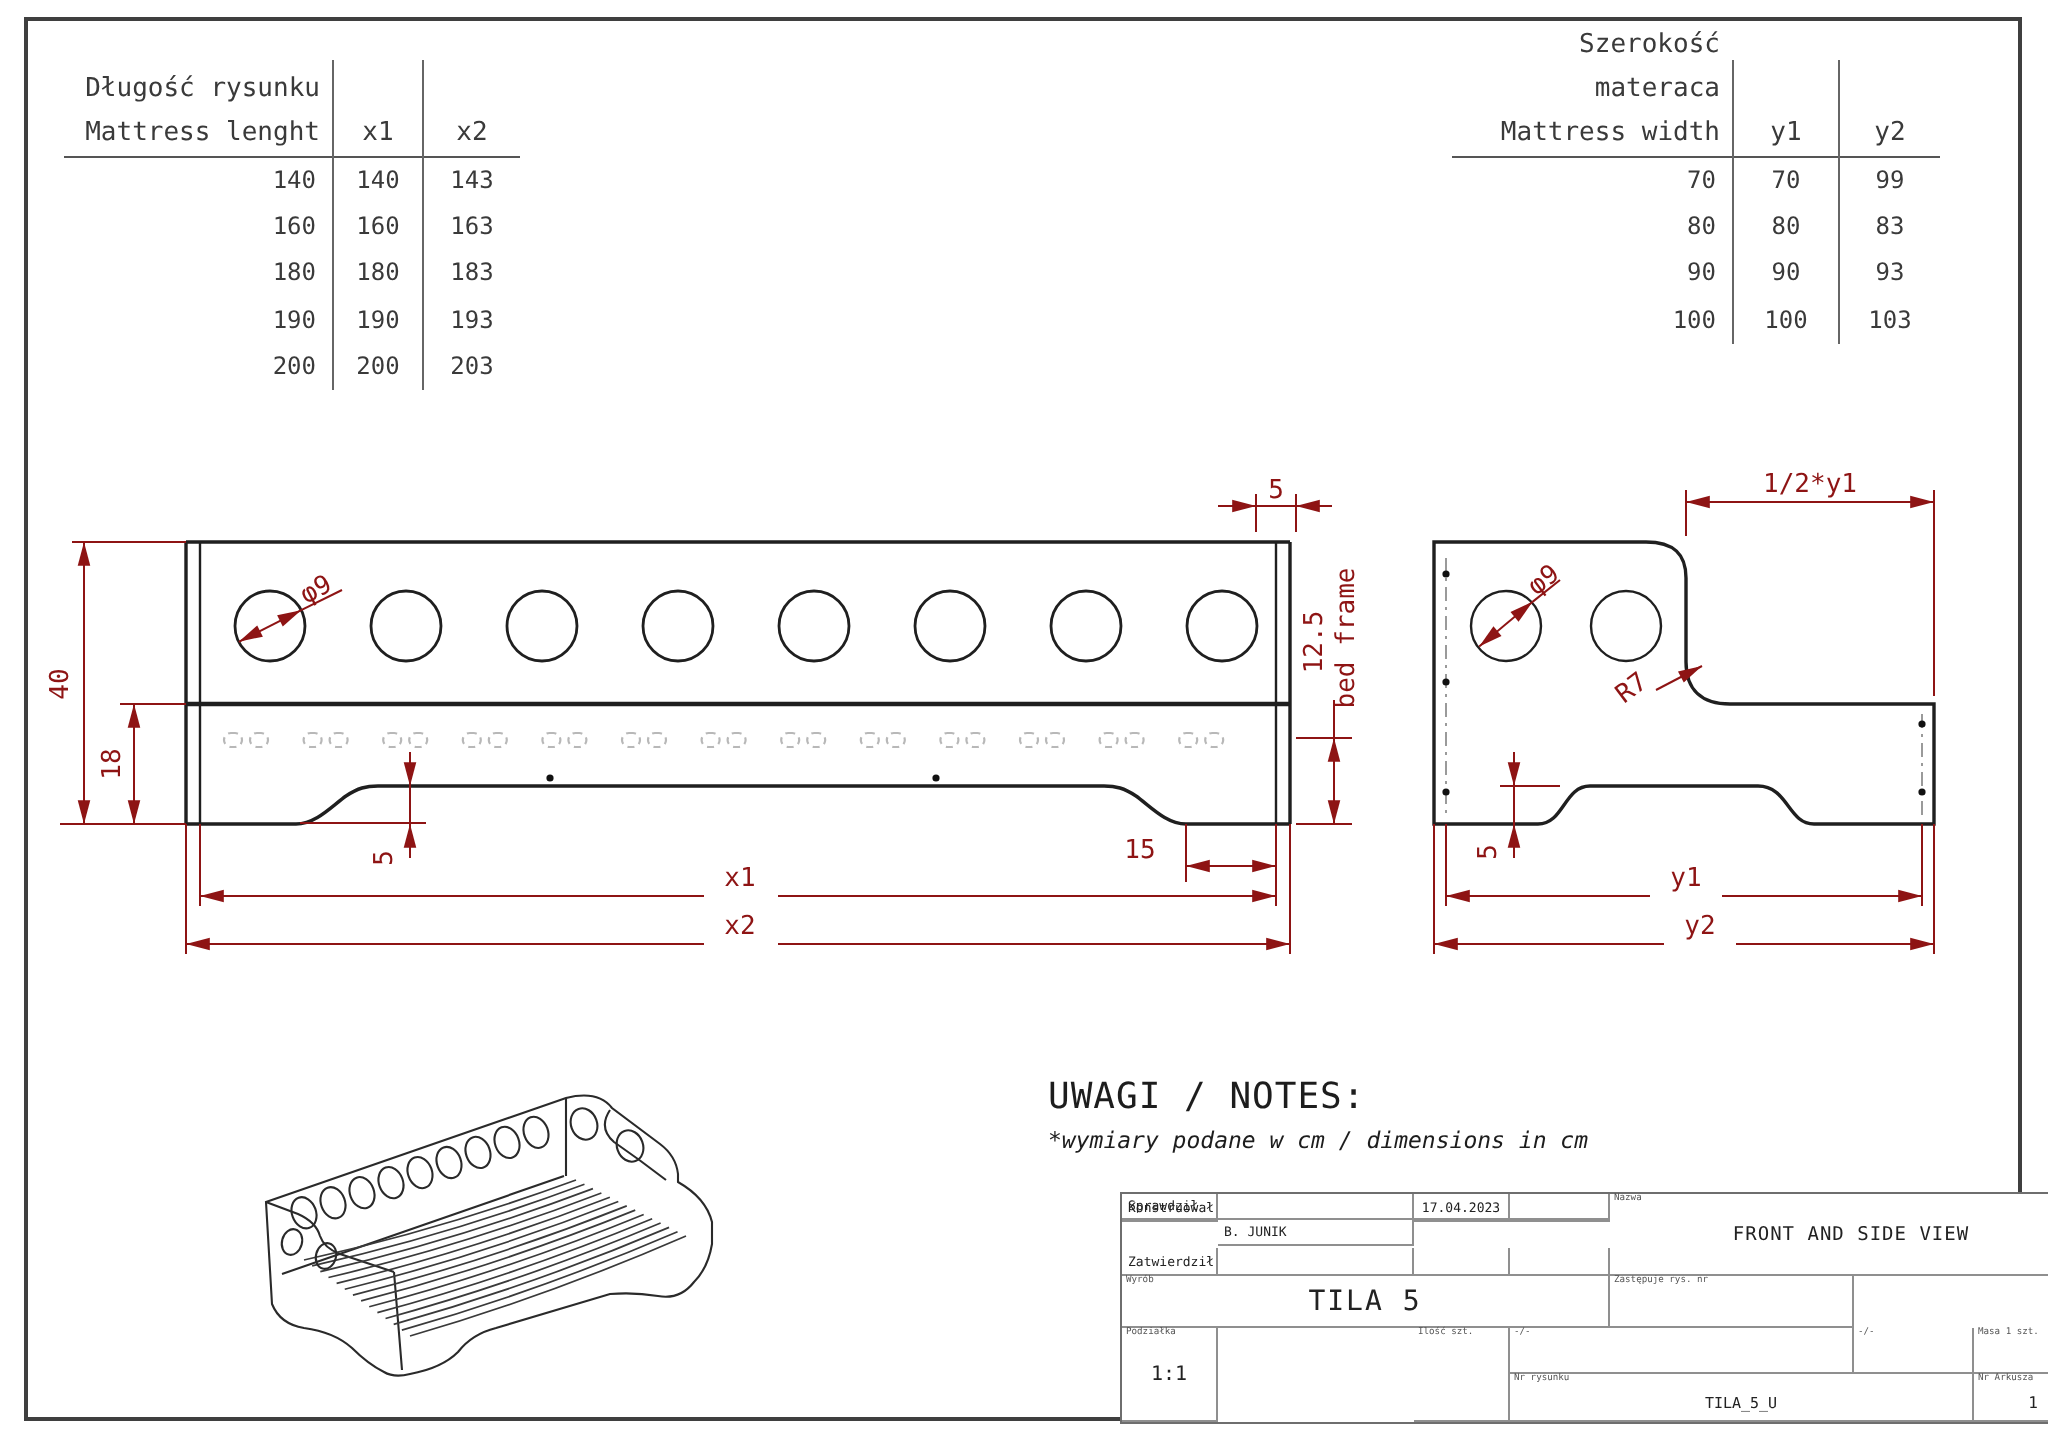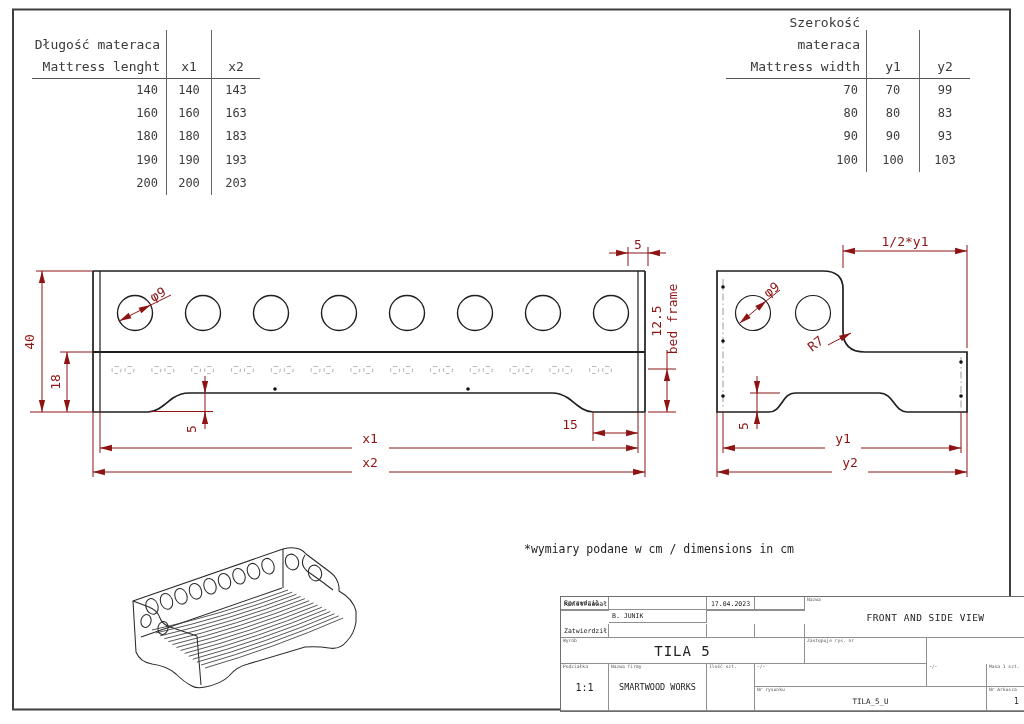--- a/index.html
+++ b/index.html
@@ -26,21 +26,21 @@
   .dtable .vline{border-left:1px solid #666;}
   .th{height:49px;display:flex;flex-direction:column;justify-content:flex-end;
       border-bottom:1.5px solid #555;font-size:13px;line-height:22px;text-align:right;padding-right:6px;box-sizing:border-box;}
   .thx{text-align:center;padding-right:0;}
   .tv{height:23.2px;line-height:23.2px;font-size:12px;text-align:right;padding-right:8px;box-sizing:border-box;}
   .tvc{text-align:center;padding-right:0;}
 
   
   .notes{position:absolute;left:524px;top:538px;color:#1d1d1d;}
   .notes .h{font-size:18px;letter-spacing:.5px;}
-  .notes .l{font-size:11.5px;margin-top:4px;}
+  .notes .l{font-size:11.5px;margin-top:4px;font-style:italic;}
 
   
   .tb{position:absolute;left:524px;top:596px;width:486px;height:114px;border:1px solid #6e6e6e;
       color:#222;background:#fff;box-sizing:content-box;margin-left:36px;}
   .tc{position:absolute;border-right:1px solid #8f8f8f;border-bottom:1px solid #8f8f8f;box-sizing:border-box;}
   .tc .lbl{position:absolute;top:0;left:2px;font-size:4.6px;line-height:6px;color:#555;white-space:nowrap;}
   .tc .val{position:absolute;inset:0;display:flex;align-items:center;justify-content:center;white-space:nowrap;}
   .tc .rv{position:absolute;inset:0;display:flex;align-items:center;padding-left:3px;font-size:6.5px;white-space:nowrap;}
   .tc .rc{justify-content:center;padding-left:0;}
   .f-product{font-size:14px;letter-spacing:1px;}
@@ -241,21 +241,21 @@
       <ellipse transform="translate(292,562) rotate(-20)" rx="6.5" ry="8" data-name="iso-side-hole"></ellipse>
       <ellipse transform="translate(315,573) rotate(-20)" rx="6.5" ry="8" data-name="iso-side-hole"></ellipse>
       <ellipse transform="translate(146,621) rotate(15)" rx="5" ry="6.5" data-name="iso-head-hole"></ellipse>
       <ellipse transform="translate(163,628) rotate(15)" rx="5" ry="6.5" data-name="iso-head-hole"></ellipse>
     </g>
   </svg>
 
   <div class="dtable" style="left:32px;top:30px" data-name="mattress-length-table">
     <div class="col" style="width:134px">
       <div class="th" data-name="table-header">
-        <div data-name="table-title-pl">Długość materaca</div>
+        <div data-name="table-title-pl">Długość rysunku</div>
         <div data-name="table-title-en">Mattress lenght</div>
       </div>
       <div class="tv" data-name="table-cell">140</div>
       <div class="tv" data-name="table-cell">160</div>
       <div class="tv" data-name="table-cell">180</div>
       <div class="tv" data-name="table-cell">190</div>
       <div class="tv" data-name="table-cell">200</div>
     </div>
     <div class="col vline" style="width:44px">
       <div class="th thx" data-name="column-header-x1">x1</div>
@@ -296,20 +296,21 @@
     <div class="col vline" style="width:50px">
       <div class="th thx" data-name="column-header-y2">y2</div>
       <div class="tv tvc" data-name="table-cell">99</div>
       <div class="tv tvc" data-name="table-cell">83</div>
       <div class="tv tvc" data-name="table-cell">93</div>
       <div class="tv tvc" data-name="table-cell">103</div>
     </div>
   </div>
 
   <div class="notes" data-name="notes-section">
+    <div class="h" data-name="notes-heading">UWAGI / NOTES:</div>
     <div class="l" data-name="notes-line">*wymiary podane w cm / dimensions in cm</div>
   </div>
 
   <div class="tb" data-name="title-block">
     <div class="tc" style="left:0;top:0;width:48px;height:14px">
       <div class="rv" data-name="designed-label">Konstruował</div>
       </div>
     <div class="tc" style="left:48px;top:12px;width:98px;height:14px">
       <div class="rv" data-name="designed-value">B. JUNIK</div>
       </div>
@@ -343,24 +344,20 @@
       </div>
 
     <div class="tc" style="left:244px;top:41px;width:122px;height:26px">
       <span class="lbl" data-name="replaces-label">Zastępuje rys. nr</span>
       </div>
 
     <div class="tc" style="left:0;top:67px;width:48px;height:47px">
       <span class="lbl" data-name="scale-label">Podziałka</span>
       <div class="val f-scale" data-name="scale-value">1:1</div>
       </div>
-    <div class="tc" style="left:48px;top:67px;width:98px;height:47px">
-      <span class="lbl" data-name="company-label">Nazwa firmy</span>
-      <div class="val f-company" data-name="company-name">SMARTWOOD WORKS</div>
-      </div>
     <div class="tc" style="left:146px;top:67px;width:48px;height:47px">
       <span class="lbl" data-name="quantity-label">Ilość szt.</span>
       </div>
 
     <div class="tc" style="left:194px;top:67px;width:172px;height:23px">
       <span class="lbl" data-name="misc-label">-/-</span>
       </div>
     <div class="tc" style="left:366px;top:67px;width:60px;height:23px">
       <span class="lbl" data-name="misc-label">-/-</span>
       </div>

